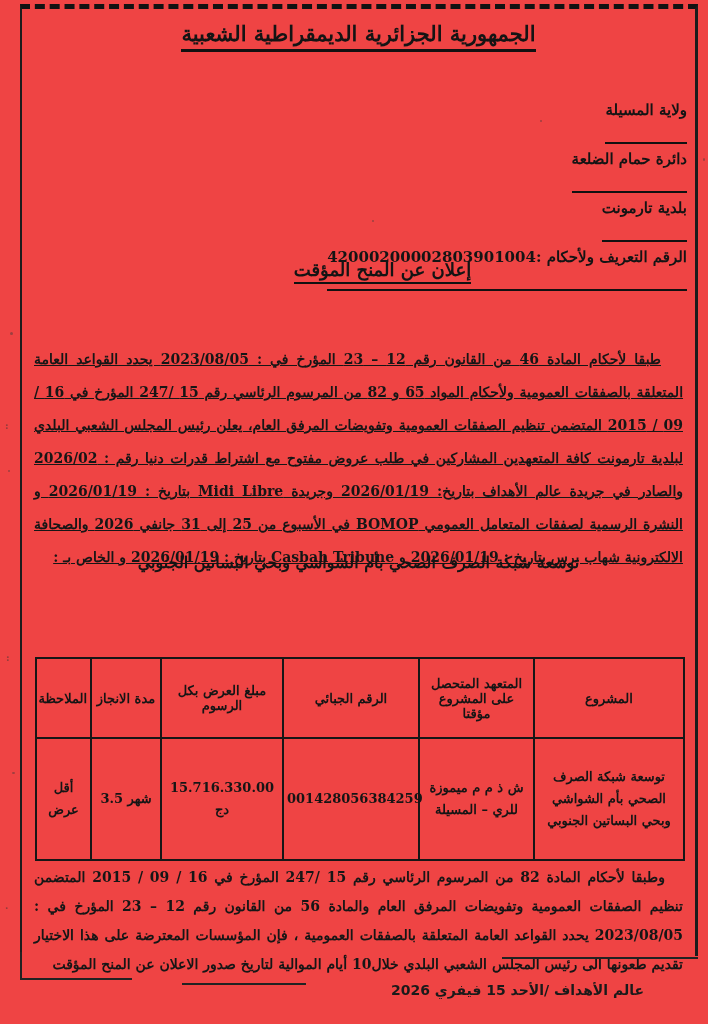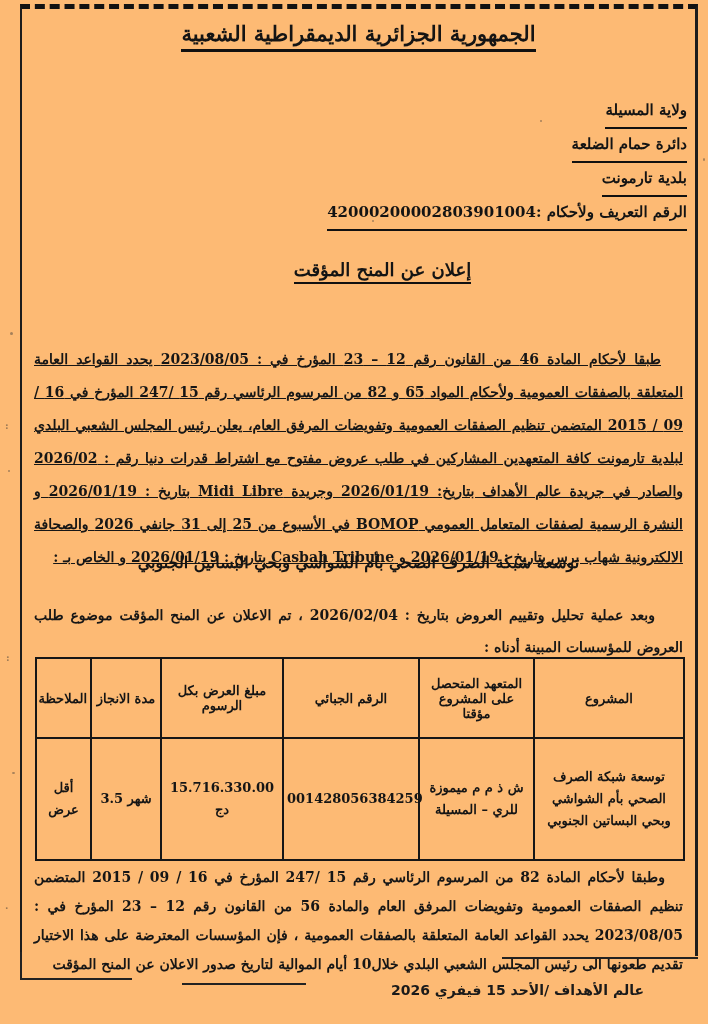--- a/index.html
+++ b/index.html
@@ -3,21 +3,21 @@
 <meta charset="utf-8">
 <style>
   html,body{margin:0;padding:0;}
   body{
     width:708px;height:1024px;
     background:#e9e7e2;
     font-family:"DejaVu Serif","Liberation Serif",serif;
   }
   .page{
     position:relative;width:708px;height:1024px;
-    background:#fdba74;color:#141414;overflow:hidden;
+    background:#ef4444;color:#141414;overflow:hidden;
   }
   .frame{
     position:absolute;left:20px;top:4px;width:678px;height:952px;
     box-sizing:border-box;
     border-left:2px solid #1c1c1c;
     border-right:3px solid #1c1c1c;
     border-top:5px dashed #121212;
   }
   .bseg{position:absolute;background:#222;height:2px;}
   .vstub{position:absolute;background:#222;width:2px;}
@@ -26,21 +26,21 @@
     position:absolute;top:12px;left:0;right:0;text-align:center;
     font-size:21px;font-weight:bold;direction:rtl;
   }
   .republic span{border-bottom:3px solid #111;padding-bottom:3px;}
 
   .admin{
     position:absolute;top:86px;right:8px;direction:rtl;text-align:right;
     font-size:15px;font-weight:bold;line-height:30px;
   }
   .admin .line{display:block;}
-  .admin .line span{border-bottom:2px solid #111;padding-bottom:2px;display:inline-block;}
+  .admin .line span{border-bottom:2px solid #111;padding-bottom:17px;display:inline-block;}
 
   .doc-title{
     position:absolute;top:250px;left:0;right:0;text-align:center;
     font-size:18px;font-weight:bold;direction:rtl;padding-left:48px;
   }
   .doc-title span{border-bottom:2px solid #111;padding-bottom:2px;}
 
   .para{
     position:absolute;left:12px;right:12px;direction:rtl;
     text-align:justify;font-size:14px;font-weight:bold;line-height:33px;
@@ -103,21 +103,20 @@
     </div>
 
     <div class="doc-title">
       <span>إعلان عن المنح المؤقت</span>
     </div>
 
     <p class="para para1">طبقا لأحكام المادة 46 من القانون رقم 12 – 23 المؤرخ في : 2023/08/05 يحدد القواعد العامة المتعلقة بالصفقات العمومية ولأحكام المواد 65 و 82 من المرسوم الرئاسي رقم 15 /247 المؤرخ في 16 / 09 / 2015 المتضمن تنظيم الصفقات العمومية وتفويضات المرفق العام، يعلن رئيس المجلس الشعبي البلدي لبلدية تارمونت كافة المتعهدين المشاركين في طلب عروض مفتوح مع اشتراط قدرات دنيا رقم : 2026/02 والصادر في جريدة عالم الأهداف بتاريخ: 2026/01/19 وجريدة Midi Libre بتاريخ : 2026/01/19 و النشرة الرسمية لصفقات المتعامل العمومي BOMOP في الأسبوع من 25 إلى 31 جانفي 2026 والصحافة الالكترونية شهاب برس بتاريخ : 2026/01/19 و Casbah Tribune بتاريخ : 2026/01/19 و الخاص بـ :</p>
 
     <div class="project-title">توسعة شبكة الصرف الصحي بأم الشواشي وبحي البساتين الجنوبي</div>
 
-    <p class="para para2">وبعد عملية تحليل وتقييم العروض بتاريخ : 2026/02/04 ، تم الاعلان عن المنح المؤقت موضوع طلب العروض للمؤسسات المبينة أدناه :</p>
 
     <table class="award">
       <colgroup>
         <col style="width:150px">
           <col style="width:115px">
           <col style="width:136px">
         <col style="width:122px">
           <col style="width:70px">
           <col style="width:55px">
       </colgroup>

